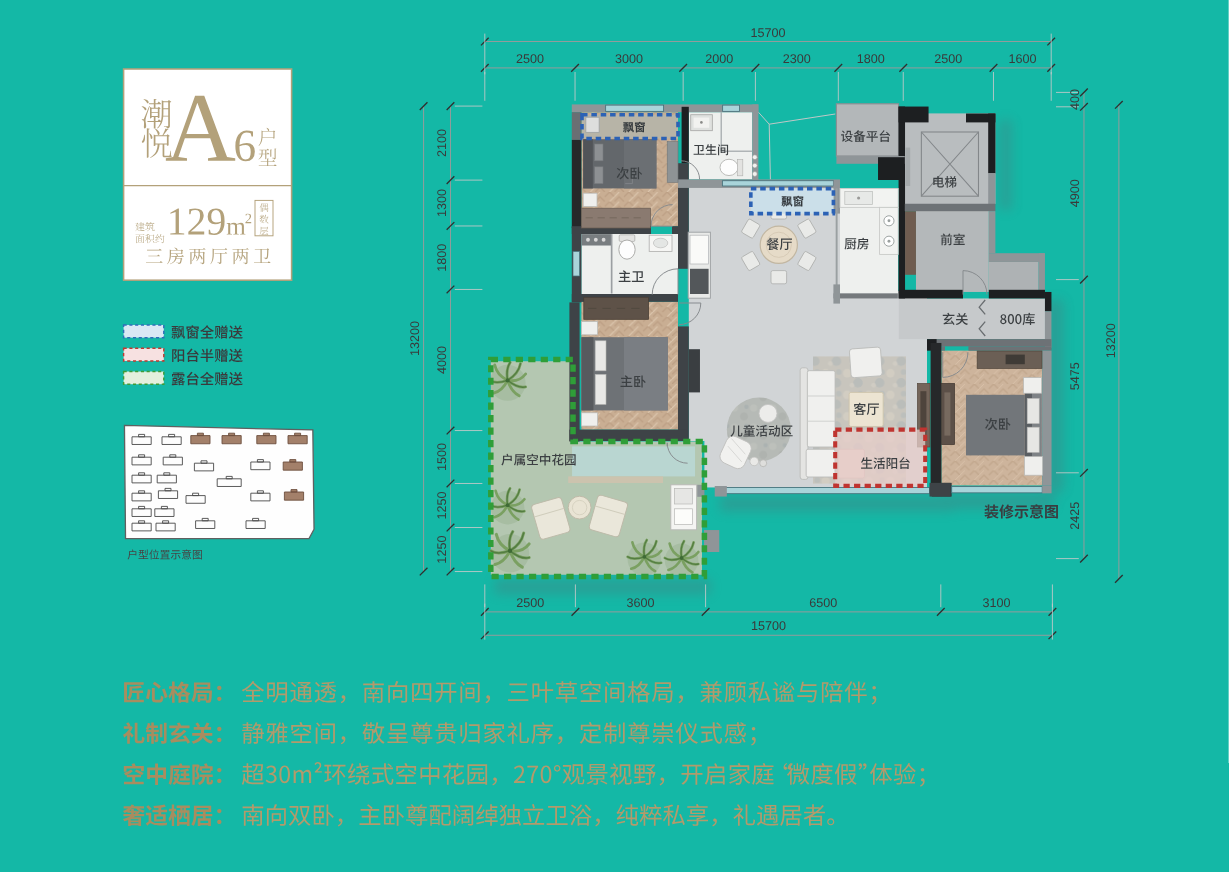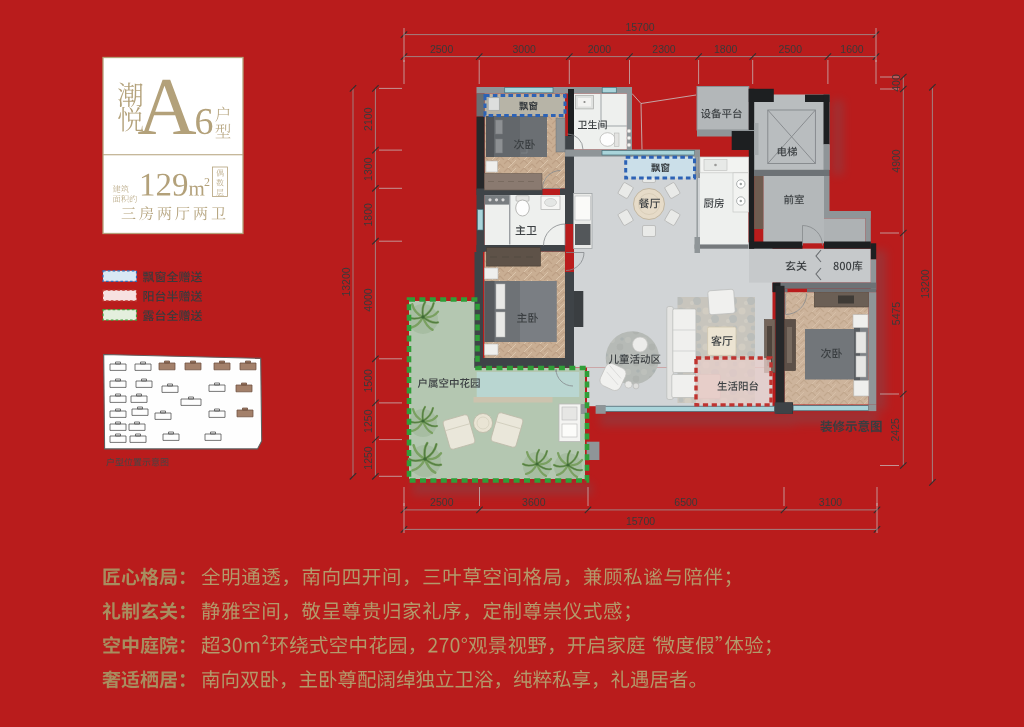--- a/index.html
+++ b/index.html
@@ -1,15 +1,15 @@
 <!DOCTYPE html>
 <html><head><meta charset="utf-8"><title>A6</title>
 <style>
 html,body{margin:0;padding:0;background:#fff;}
-#page{position:relative;width:1024px;height:727px;background:#b91c1c;overflow:hidden;font-family:"Liberation Sans", sans-serif;text-align:right;}
+#page{position:relative;width:1024px;height:727px;background:#14b8a6;overflow:hidden;font-family:"Liberation Sans", sans-serif;text-align:right;}
 </style></head><body>
 <div id="page">
 <svg width="1024" height="727" viewBox="0 0 1024 727">
 <defs>
 <filter id="blur6" x="-40%" y="-40%" width="180%" height="180%">
           <feGaussianBlur stdDeviation="5"></feGaussianBlur>
         </filter>
 <pattern id="wood1" width="16" height="8" patternUnits="userSpaceOnUse">
 <rect width="16" height="8" fill="#c9ae93"></rect>
 <path d="M0,8 L4,4 L8,8 M8,4 L12,0 L16,4" stroke="#bda085" stroke-width="1.1" fill="none"></path>

